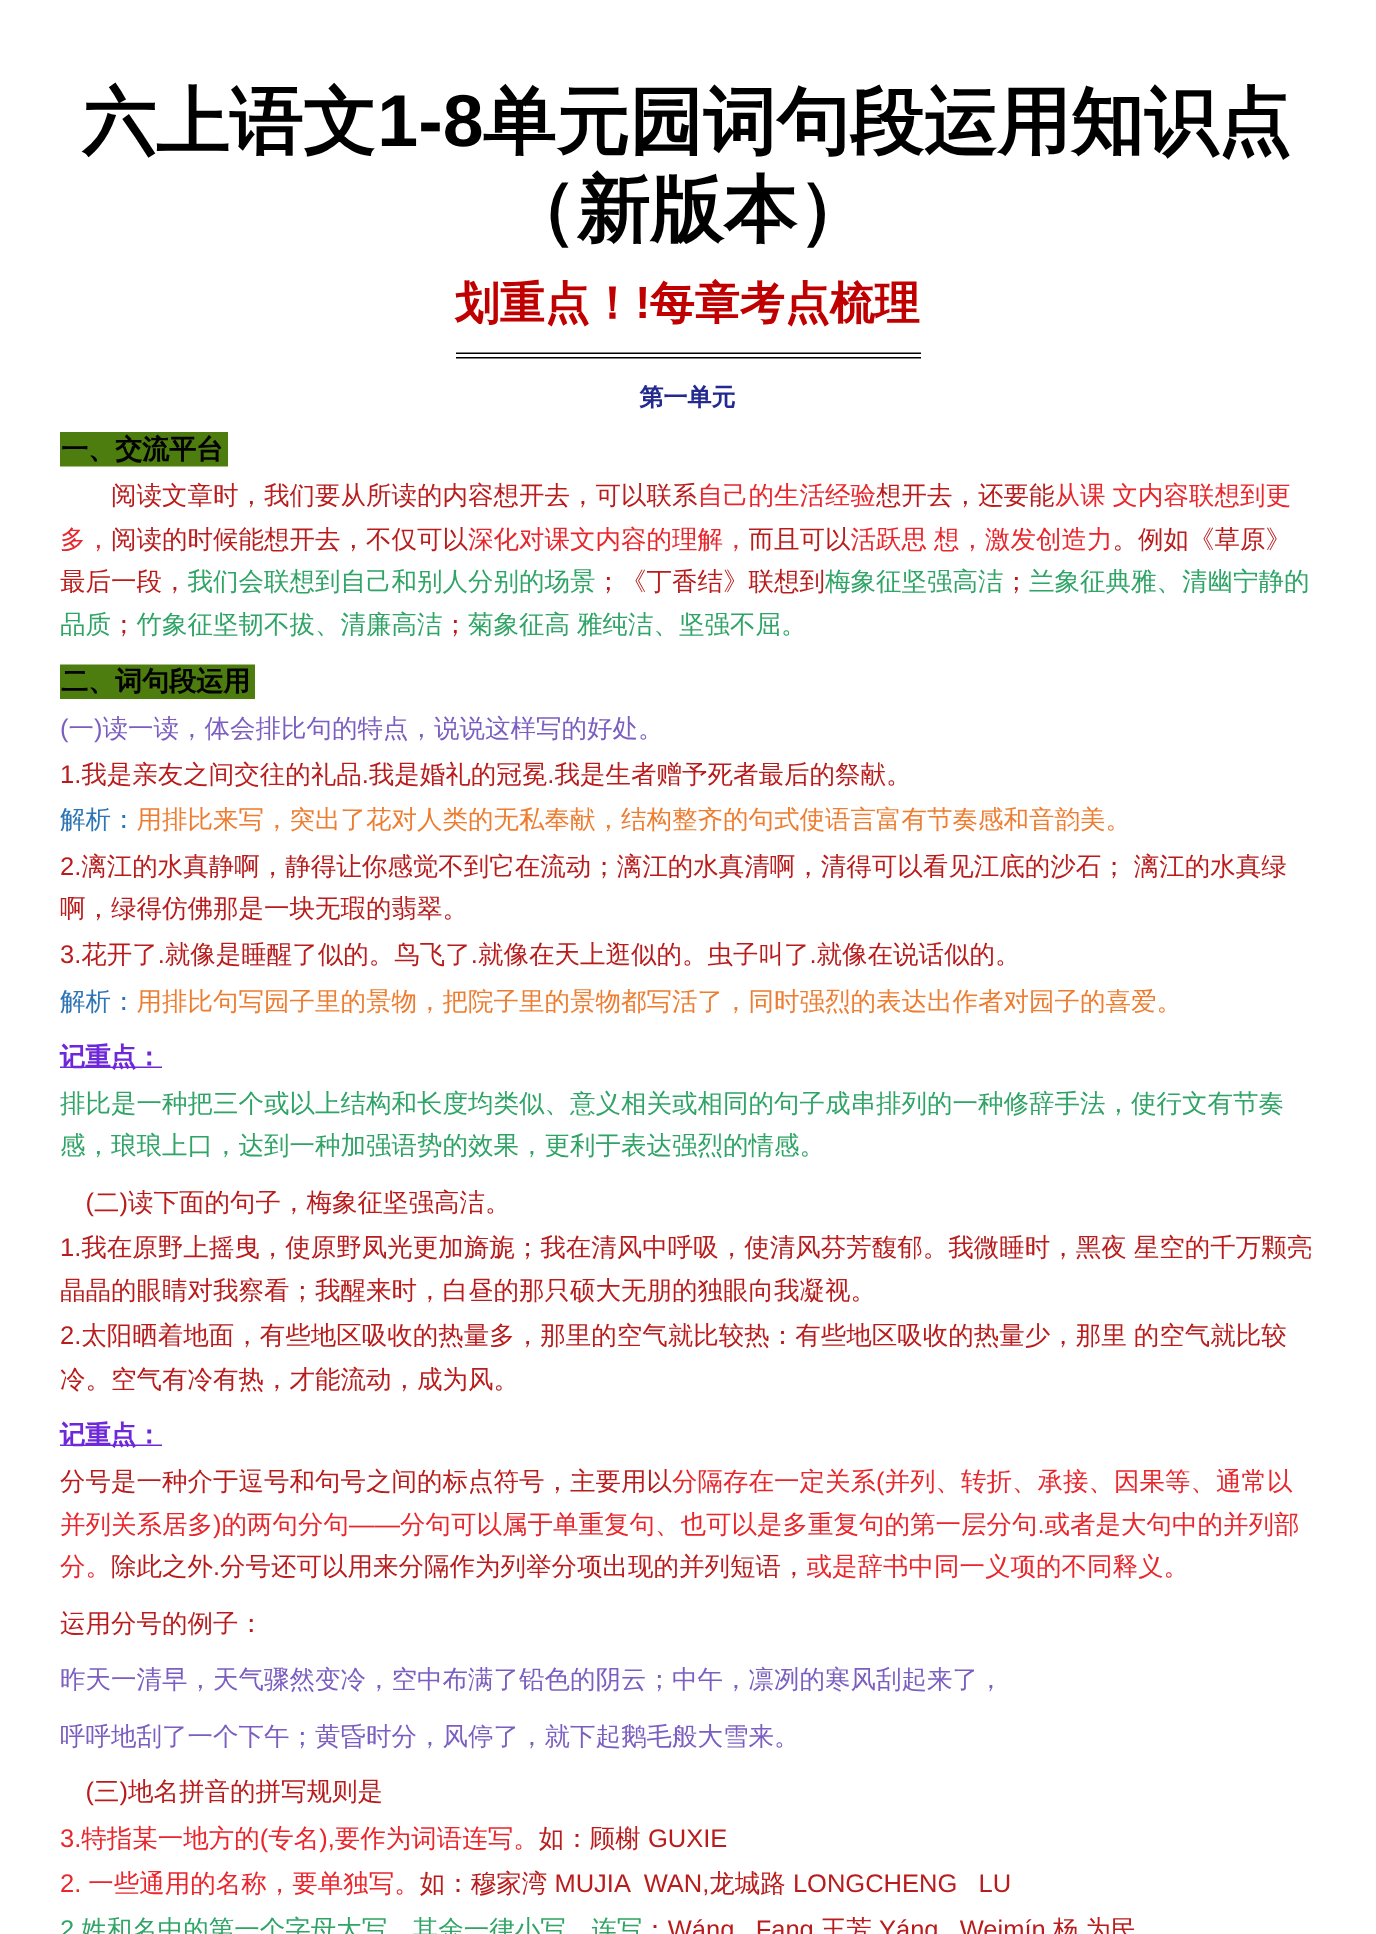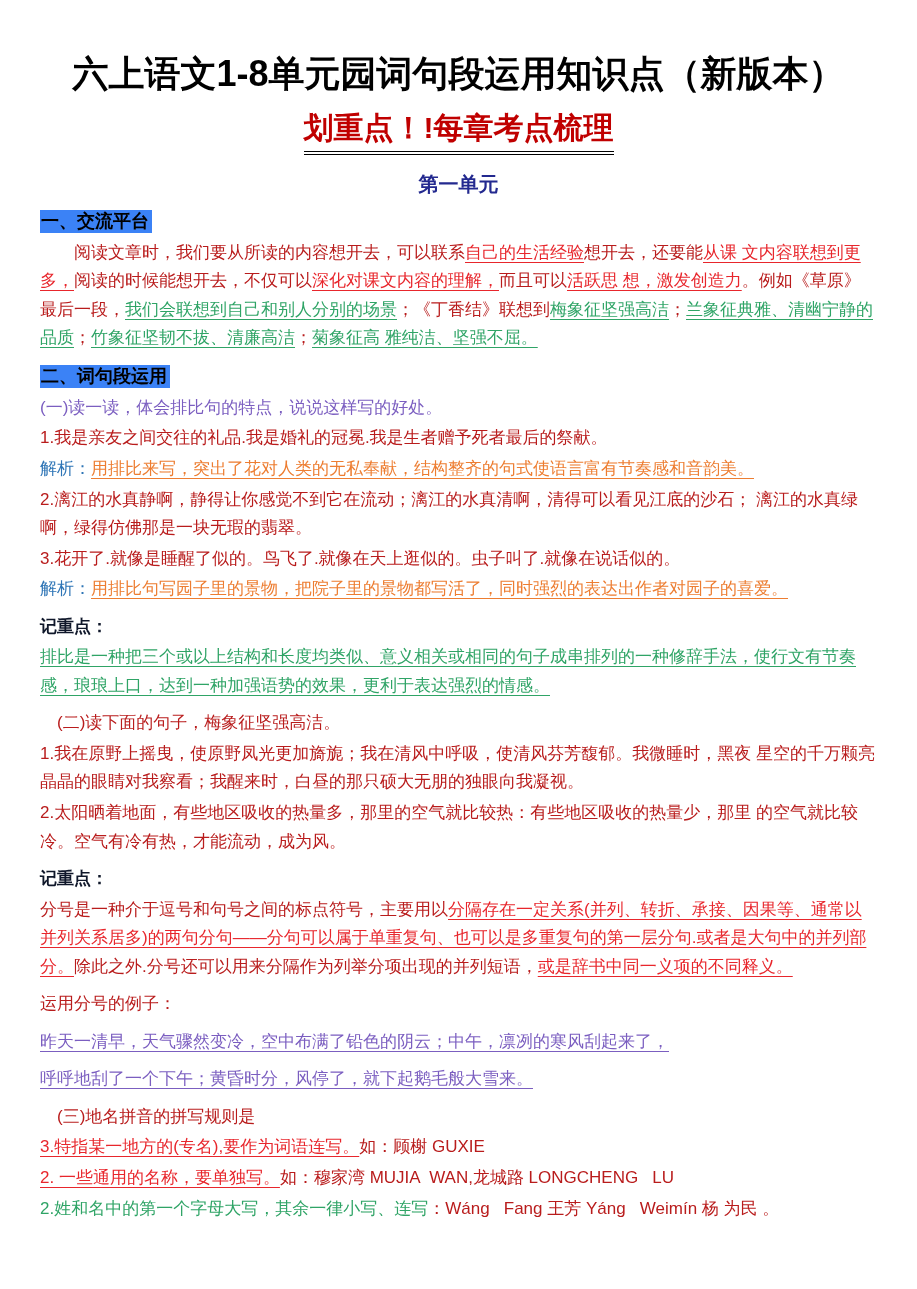--- a/index.html
+++ b/index.html
@@ -10,66 +10,66 @@
     box-sizing:border-box;
   }
   .page{
     box-sizing:border-box;
     width:917px;min-height:1289px;
     padding:52px 40px 20px 40px;
     background:#fff;
   }
   .doc-title{
     text-align:center;
-    font-size:36px;
+    font-size:49px;
     font-weight:bold;
     color:#000;
     letter-spacing:0px;
     line-height:1.2;
     margin:0 0 14px 0;
   }
   .doc-subtitle-wrap{text-align:center;margin:0 0 16px 0;}
   .doc-subtitle{
     display:inline-block;
     font-size:30px;
     font-weight:bold;
     color:#c00000;
     border-bottom:4px double #000;
-    padding-bottom:4px;
+    padding-bottom:14px;
     line-height:1.25;
   }
   .section-title{
     text-align:center;
-    font-size:20px;
+    font-size:16px;
     font-weight:bold;
     color:#23298f;
     margin:14px 0 10px 0;
   }
   .heading{margin:10px 0 4px 0;font-size:18px;font-weight:bold;color:#000;line-height:1.5;}
-  .hl-yellow{background:#3b82f6;padding:1px 3px 2px 1px;}
+  .hl-yellow{background:#4d7c0f;padding:1px 3px 2px 1px;}
   p.para{
     margin:2px 0;
     font-size:17px;
     line-height:1.68;
     color:#1a1a1a;
     white-space:pre-wrap;
     word-break:break-all;
   }
   p.indent2{text-indent:2em;}
   p.indent1{text-indent:1em;}
   p.gap{margin-top:9px;}
   .seg{color:#b91c1c;}
-  .u{text-decoration:underline;text-underline-offset:4px;text-decoration-thickness:1px;}
+  .u{text-underline-offset:4px;text-decoration-thickness:1px;}
   .bold{font-weight:bold;}
   .c-red{color:#e8262c;}
   .c-green{color:#2fa466;}
   .c-orange{color:#ed7d31;}
   .c-purple{color:#7b5ec0;margin-top:21px;}
   .c-anablue{color:#2e75b6;margin-top:37px;}
-  .c-noteblue{color:#0f172a;}
+  .c-noteblue{color:#6d28d9;text-decoration:underline;}
 </style>
 </head>
 <body>
 
 <div class="page">
   <h1 class="doc-title">六上语文1-8单元园词句段运用知识点（新版本）</h1>
   <div class="doc-subtitle-wrap">
     <span class="doc-subtitle">划重点！!每章考点梳理</span>
   </div>
   <main id="doc-body">

